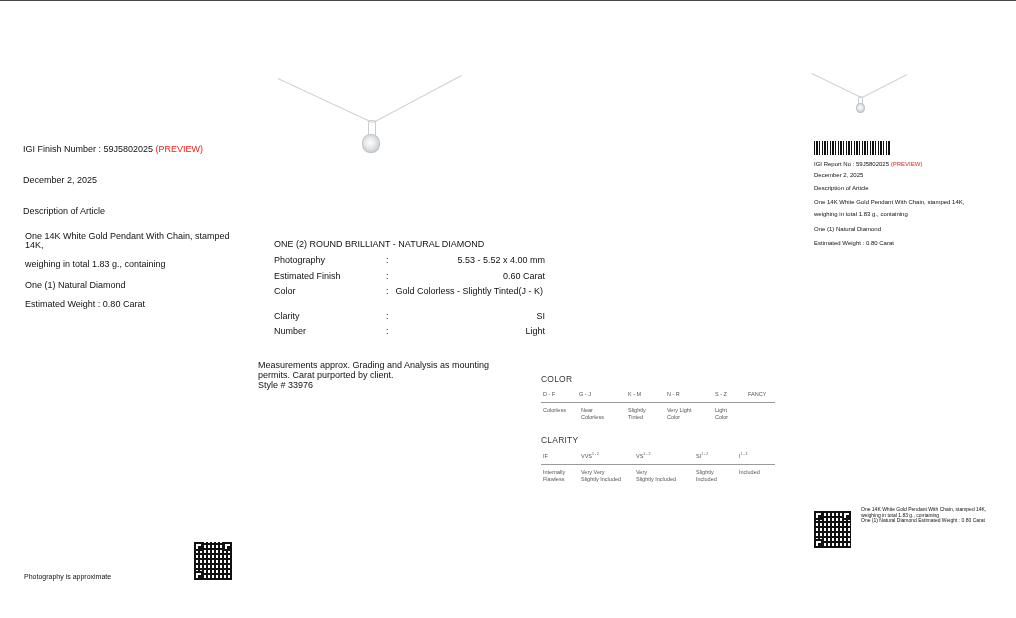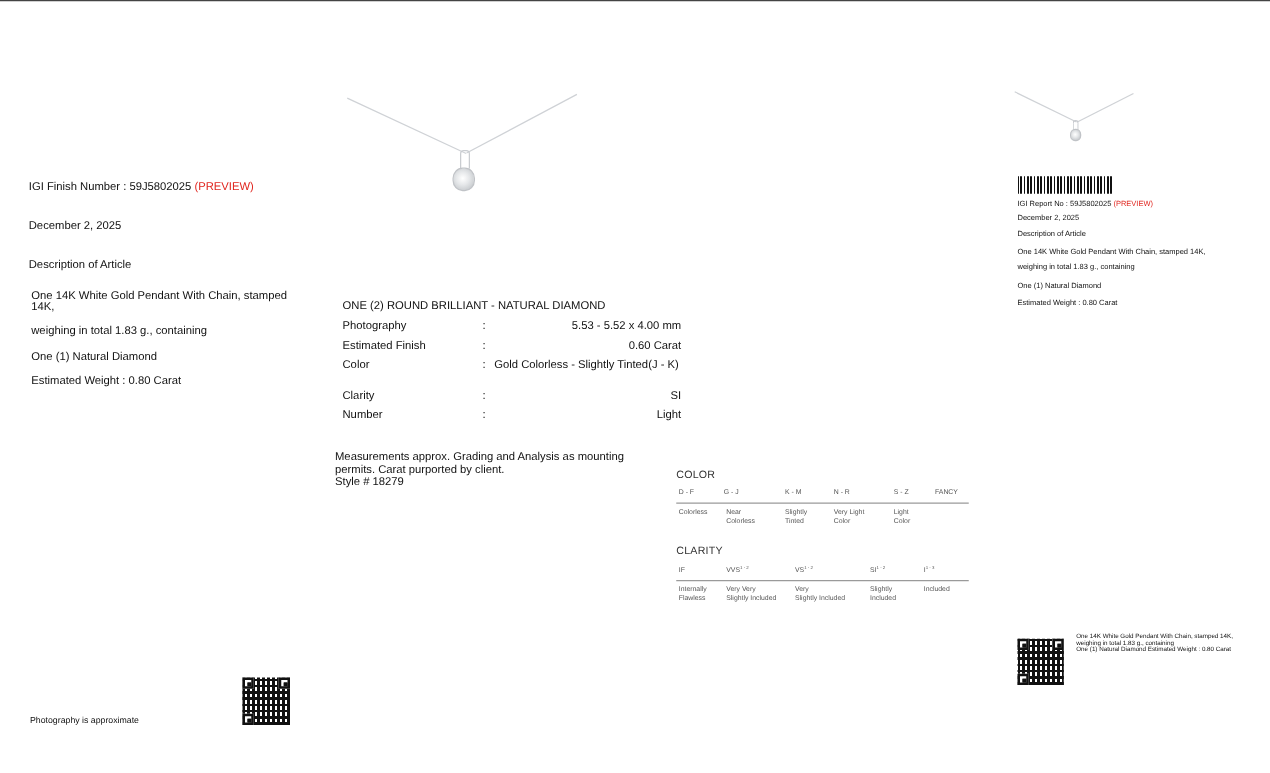--- a/index.html
+++ b/index.html
@@ -92,24 +92,24 @@
   <span class="label">Clarity</span>
   <span class="colon">:</span>
   <span class="value">SI</span>
 </div>
 <div class="row" style="left:274px; top:326px; width:280px;">
   <span class="label">Number</span>
   <span class="colon">:</span>
   <span class="value">Light</span>
 </div>
 
-<div class="abs t9" style="left:268px; top:360px; line-height:10px;">
+<div class="abs t9" style="left:258px; top:360px; line-height:10px;">
   <div>Measurements approx. Grading and Analysis as mounting</div>
   <div>permits. Carat purported by client.</div>
-  <div>Style # 18279</div>
+  <div>Style # 33976</div>
 </div>
 
 <div class="abs" style="left:541px; top:374px; width:235px; height:50px;">
   <div class="scale-title">COLOR</div>
   <span class="scale-grade" style="left:2px; top:17px;">D - F</span>
   <span class="scale-grade" style="left:38px; top:17px;">G - J</span>
   <span class="scale-grade" style="left:87px; top:17px;">K - M</span>
   <span class="scale-grade" style="left:126px; top:17px;">N - R</span>
   <span class="scale-grade" style="left:174px; top:17px;">S - Z</span>
   <span class="scale-grade" style="left:207px; top:17px;">FANCY</span>

